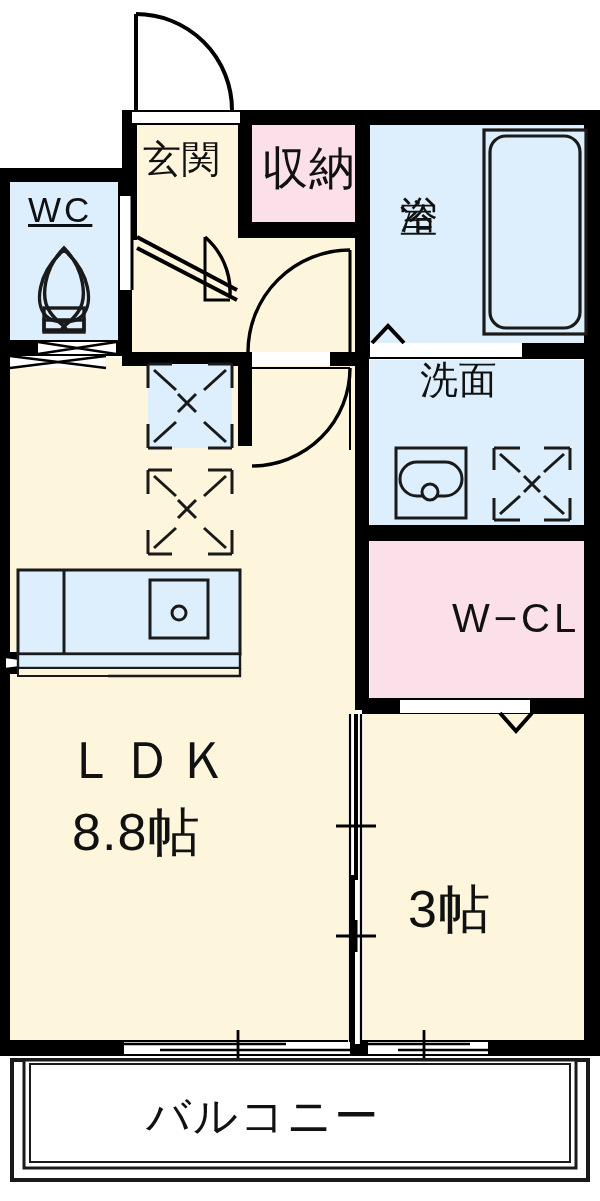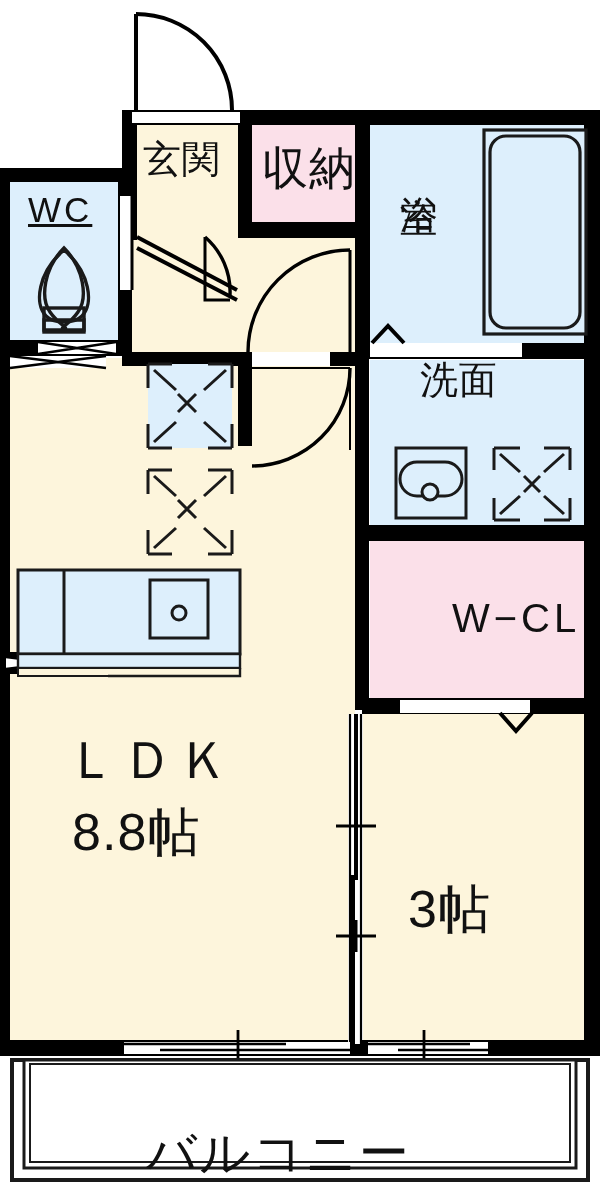--- a/index.html
+++ b/index.html
@@ -241,15 +241,15 @@
 
 <div class="lbl" style="left:404px;top:598px;font-size:40px;letter-spacing:4px;margin-left:48px;">W−CL</div>
 
 <div class="lbl" style="left:66px;top:723px;font-size:52px;letter-spacing:4px;margin-top:11px;">ＬＤＫ</div>
 
 <div class="lbl" style="left:60px;top:806px;font-size:52px;margin-left:12px;">8.8帖</div>
 
 
 <div class="lbl" style="left:408px;top:883px;font-size:52px;">3帖</div>
 
-<div class="lbl" style="left:146px;top:1094px;font-size:50px;letter-spacing:2px;margin-top:34px;">バルコニー</div>
+<div class="lbl" style="left:146px;top:1094px;font-size:44px;letter-spacing:2px;">バルコニー</div>
 
 </div>
 
 </body></html>

